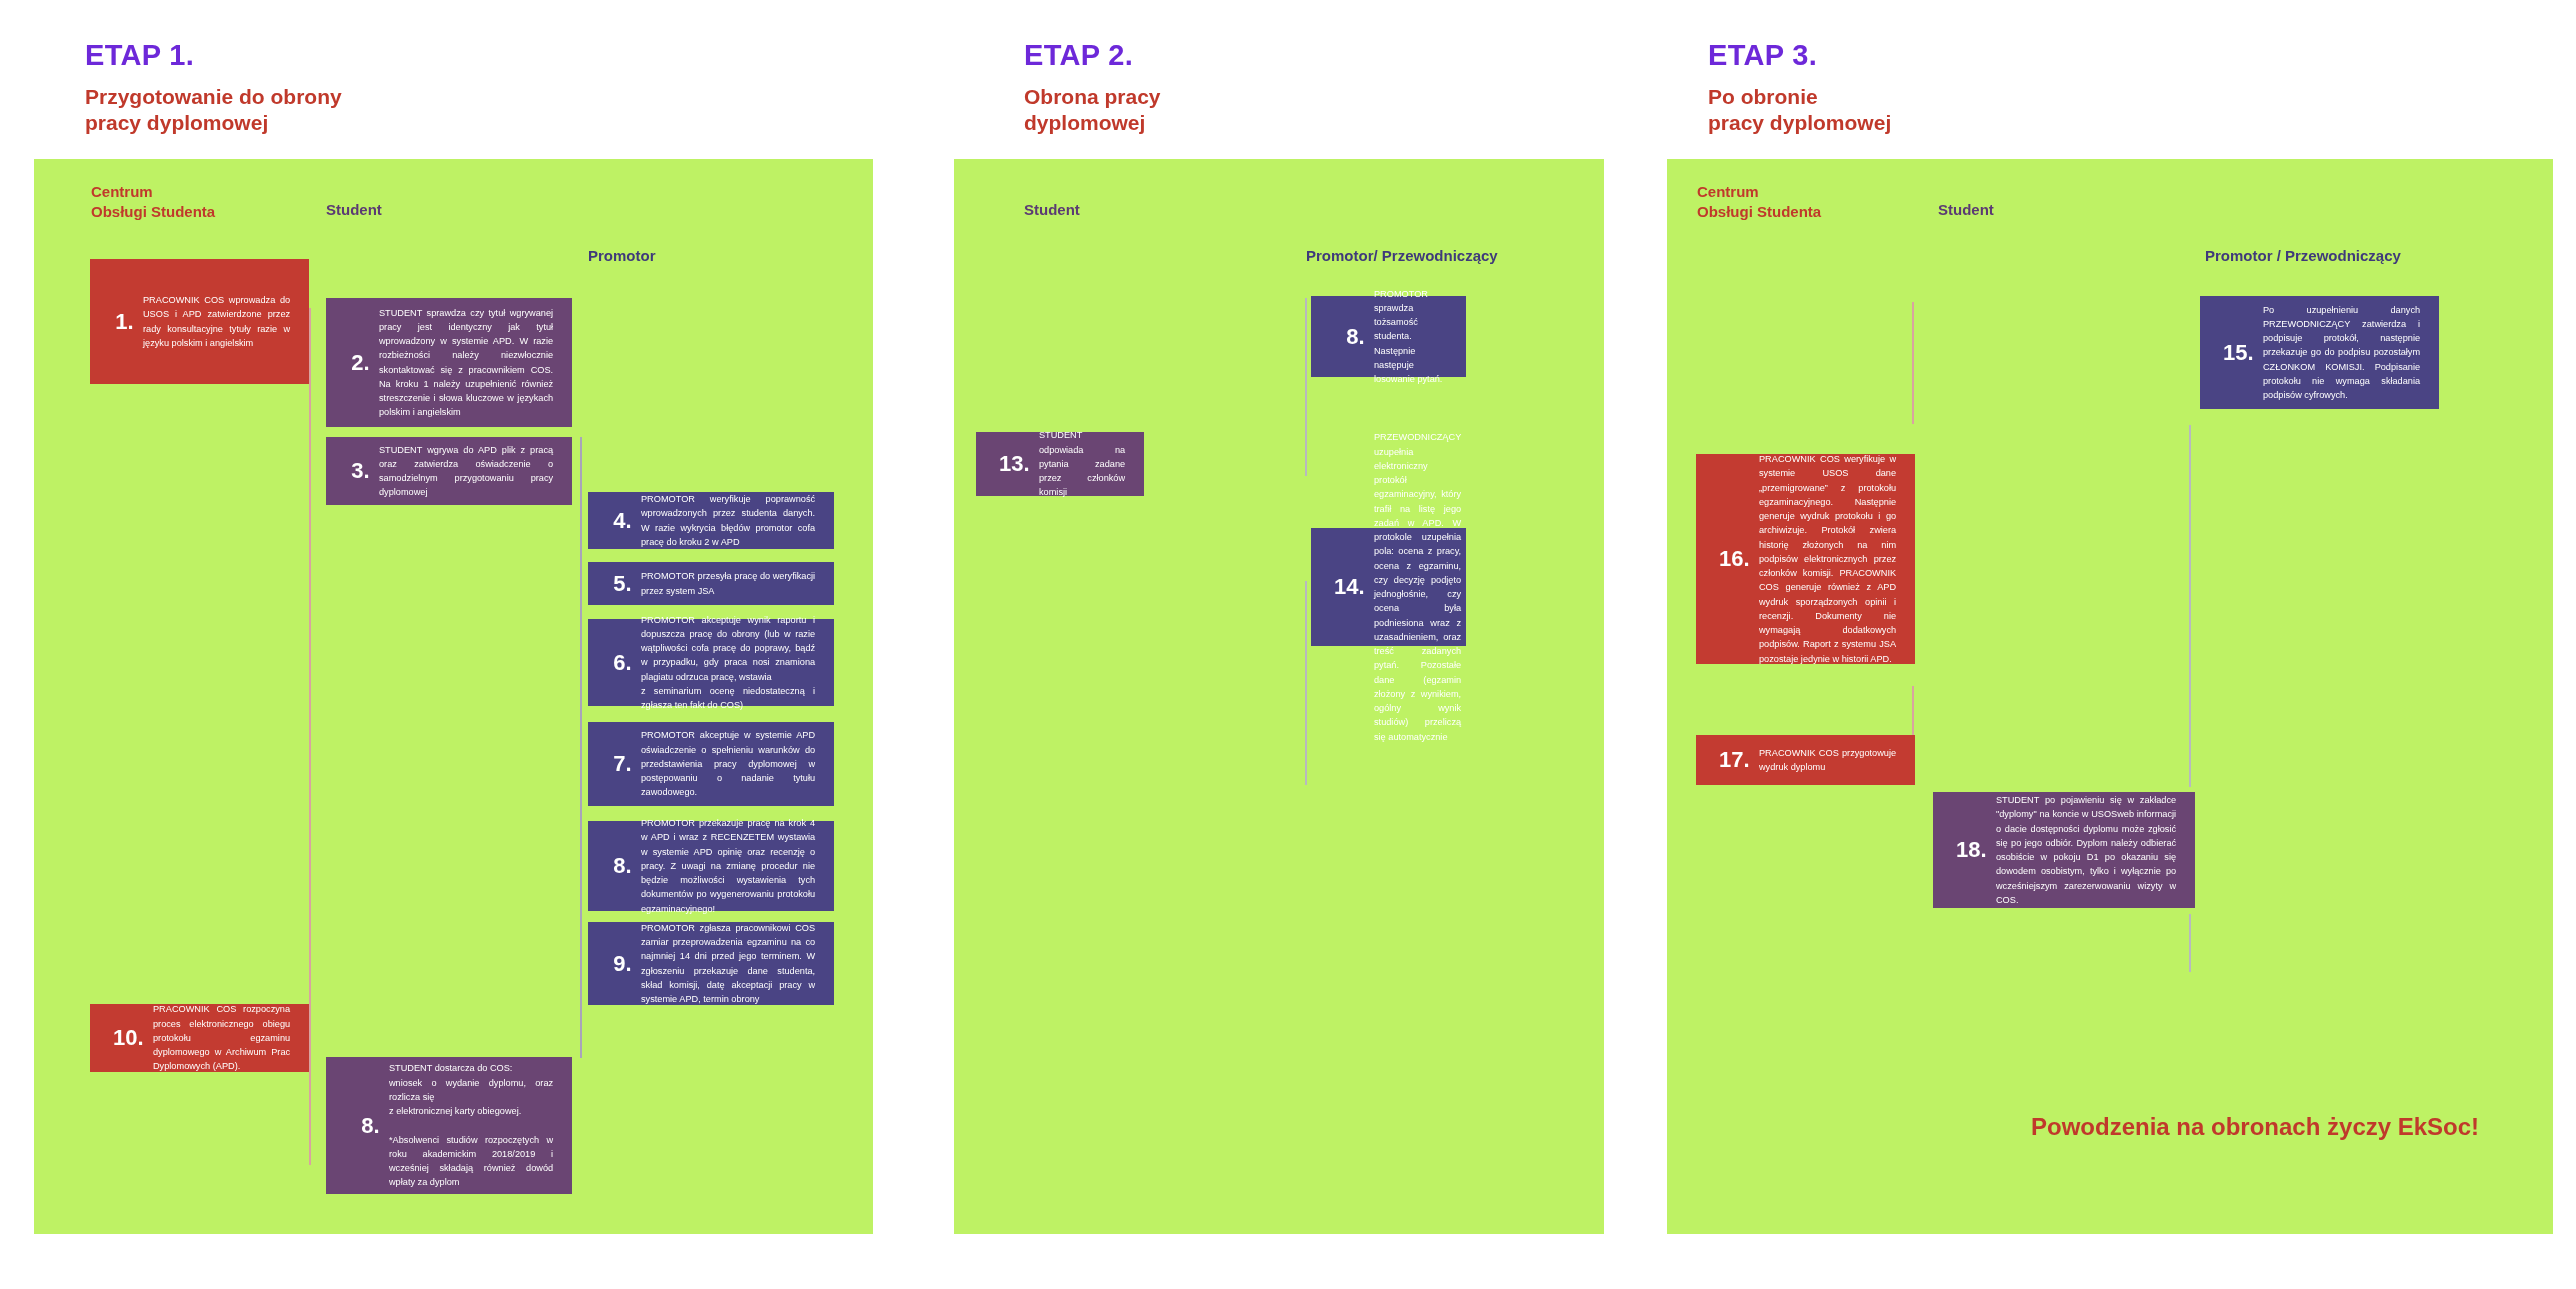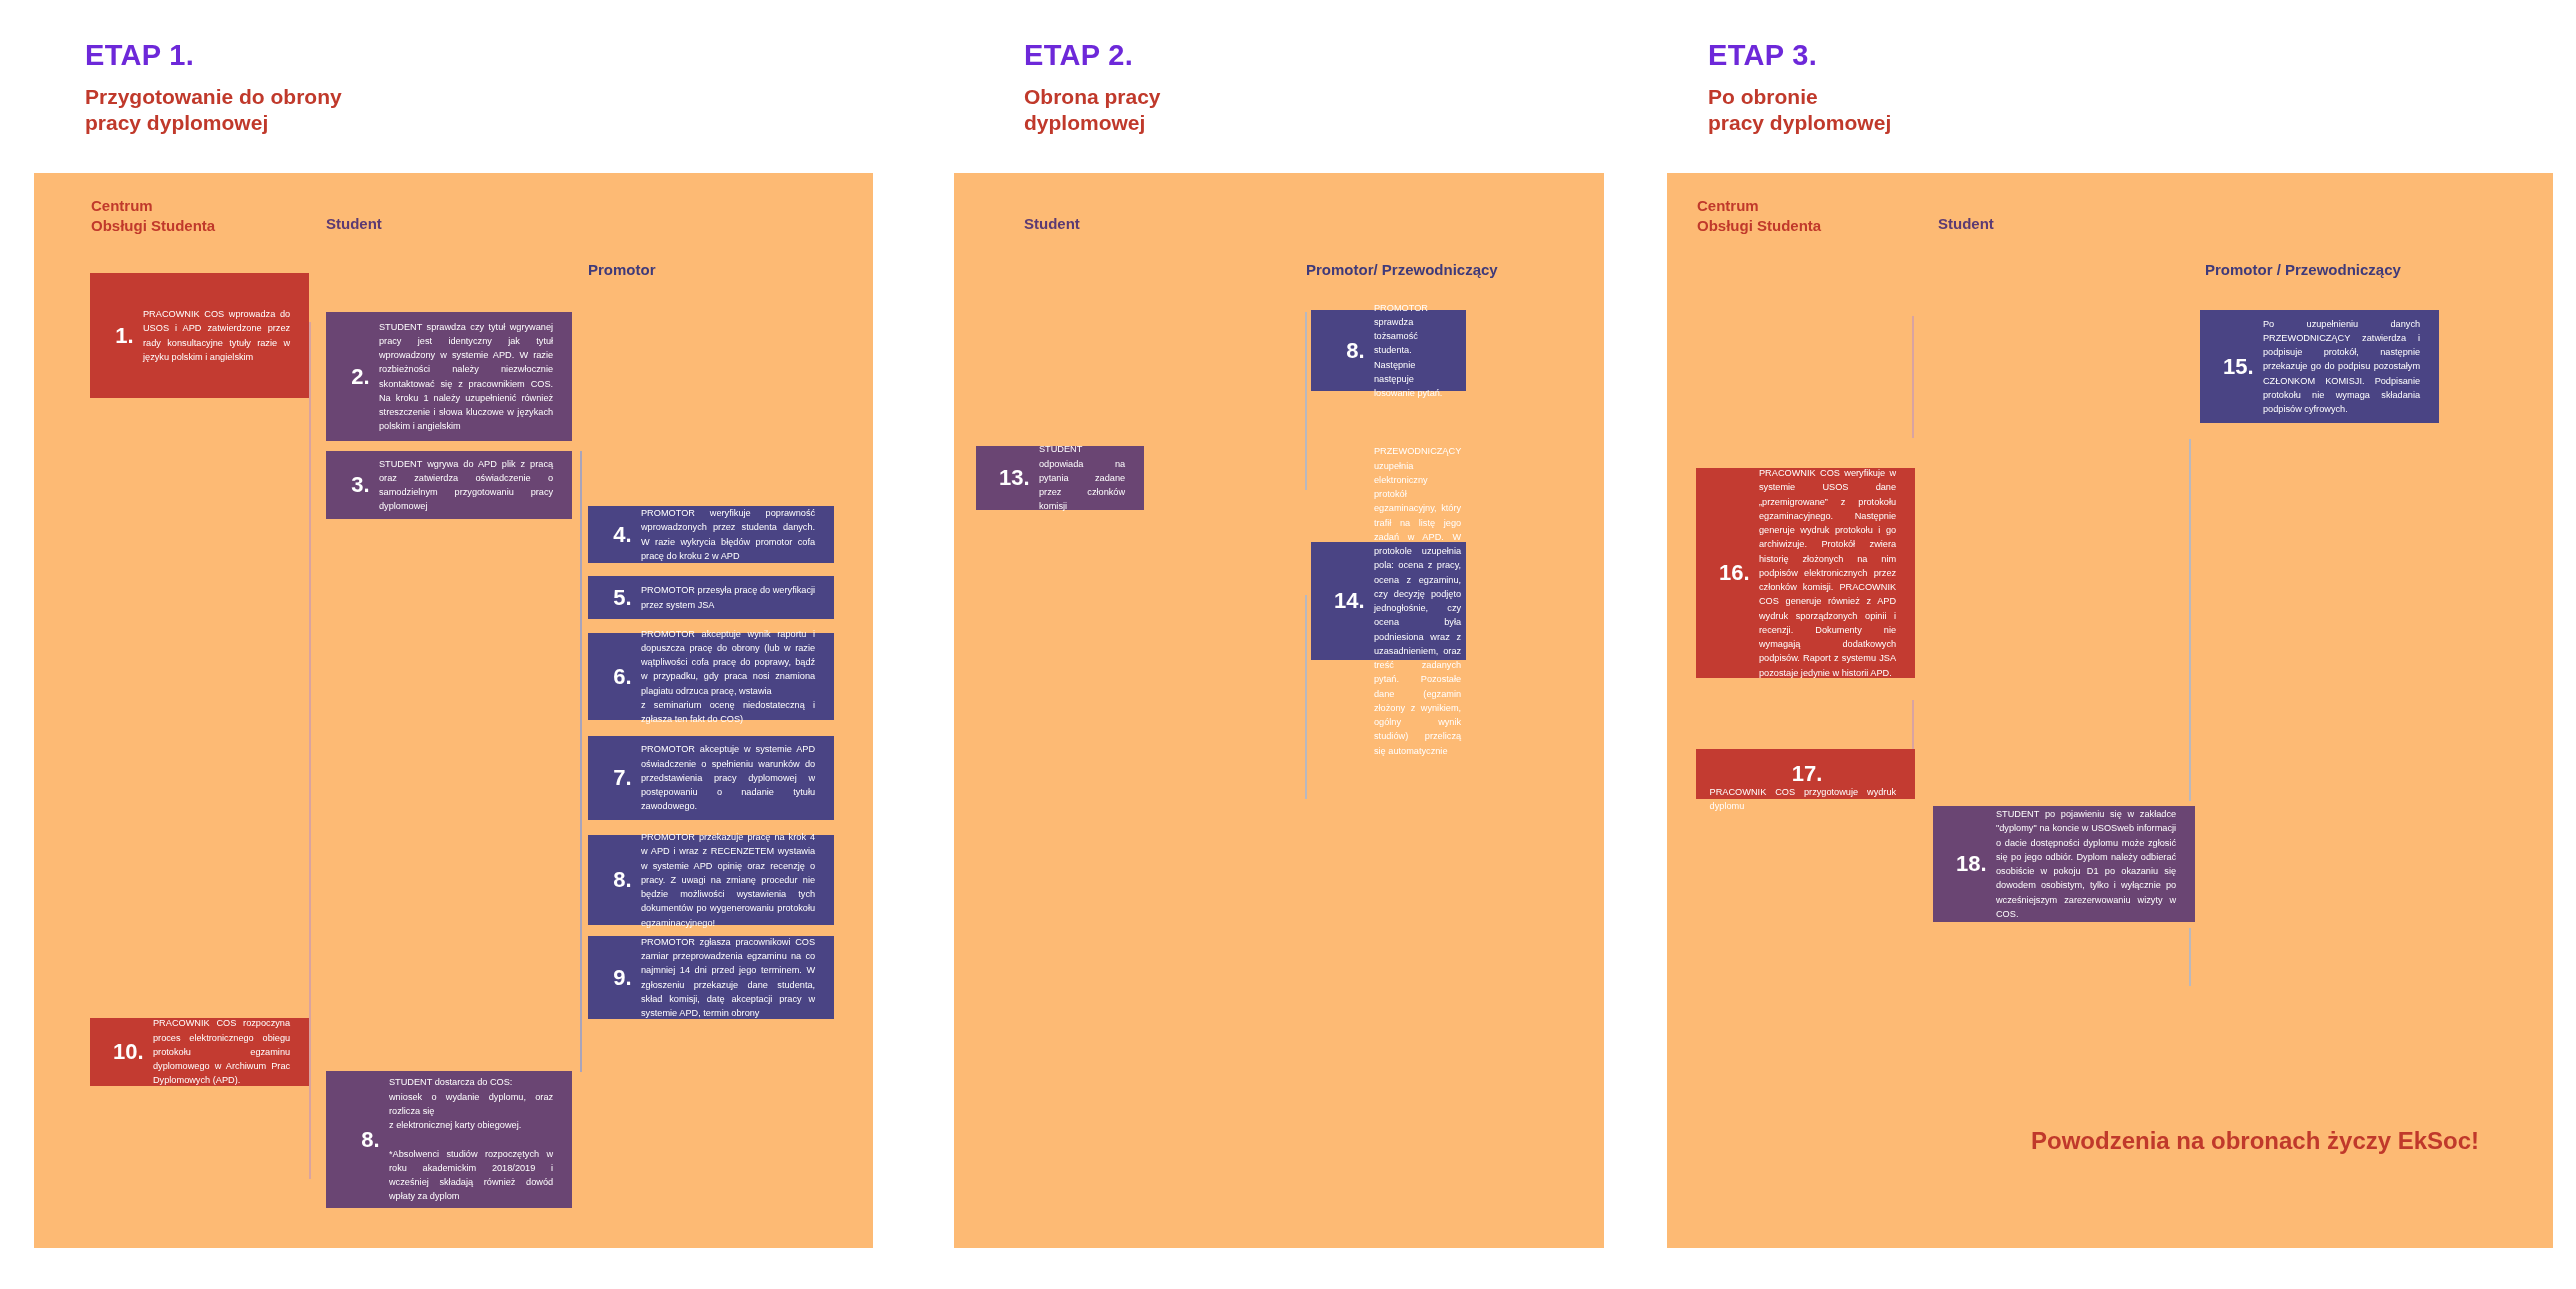--- a/index.html
+++ b/index.html
@@ -25,22 +25,22 @@
     font-size:29px;font-weight:bold;color:#6d28d9;
     letter-spacing:0.3px;line-height:1;margin:0 0 13.6px 0;
     font-family:"Liberation Sans", sans-serif;
   }
   .stage-title{
     font-size:21px;font-weight:bold;color:#c0392b;
     line-height:1.28;margin:0;white-space:pre-line;
   }
 
   .stage-body{
-    position:absolute;left:34px;right:0;top:173px;height:1075px;
-    background:#fdba74;
+    position:absolute;left:34px;right:0;top:159px;height:1075px;
+    background:#bef264;
   }
   #panel-1 .stage-body{left:34px;width:839px;}
   #panel-2 .stage-body{left:0px;width:650px;}
   #panel-3 .stage-body{left:0px;width:886px;}
 
   
   .col-head{position:absolute;font-size:15px;font-weight:bold;line-height:1.3;white-space:pre-line;}
   .col-cos{color:#c0392b;}
   .col-std{color:#5b3a73;}
   .col-prom{color:#3f3a7a;margin-top:46px;}
@@ -225,21 +225,21 @@
       <div class="card indigo c1" style="left:533px;top:137px;width:239px;height:113px;">
         <div class="num w2">15.</div>
         <div class="body">Po    uzupełnieniu    danych    PRZEWODNICZĄCY zatwierdza i podpisuje protokół, następnie przekazuje go do podpisu pozostałym CZŁONKOM KOMISJI. Podpisanie protokołu nie wymaga składania podpisów cyfrowych.</div>
       </div>
 
       <div class="card red c1" style="left:29px;top:295px;width:219px;height:210px;">
         <div class="num w2">16.</div>
         <div class="body">PRACOWNIK COS weryfikuje w systemie USOS dane „przemigrowane” z protokołu egzaminacyjnego.  Następnie generuje wydruk protokołu i go archiwizuje. Protokół   zwiera historię złożonych na nim podpisów elektronicznych przez członków komisji. PRACOWNIK COS generuje również z APD wydruk sporządzonych opinii i recenzji. Dokumenty nie wymagają dodatkowych podpisów. Raport z systemu JSA pozostaje jedynie w historii APD.</div>
       </div>
 
-      <div class="card red c1" style="left:29px;top:576px;width:219px;height:50px;flex-direction:column;">
+      <div class="card red c1" style="left:29px;top:576px;width:219px;height:50px;">
         <div class="num w2">17.</div>
         <div class="body tight">PRACOWNIK COS przygotowuje wydruk dyplomu</div>
       </div>
 
       <div class="card plum c1" style="left:266px;top:633px;width:262px;height:116px;">
         <div class="num w2">18.</div>
         <div class="body">STUDENT po pojawieniu się w zakładce "dyplomy" na koncie w USOSweb informacji o dacie dostępności dyplomu może zgłosić się po jego odbiór. Dyplom należy odbierać osobiście w pokoju D1 po okazaniu się dowodem osobistym, tylko i wyłącznie po wcześniejszym zarezerwowaniu wizyty w COS.</div>
       </div>
 
       <div class="footer-msg" style="left:364px;top:954px;">Powodzenia na obronach życzy EkSoc!</div>

